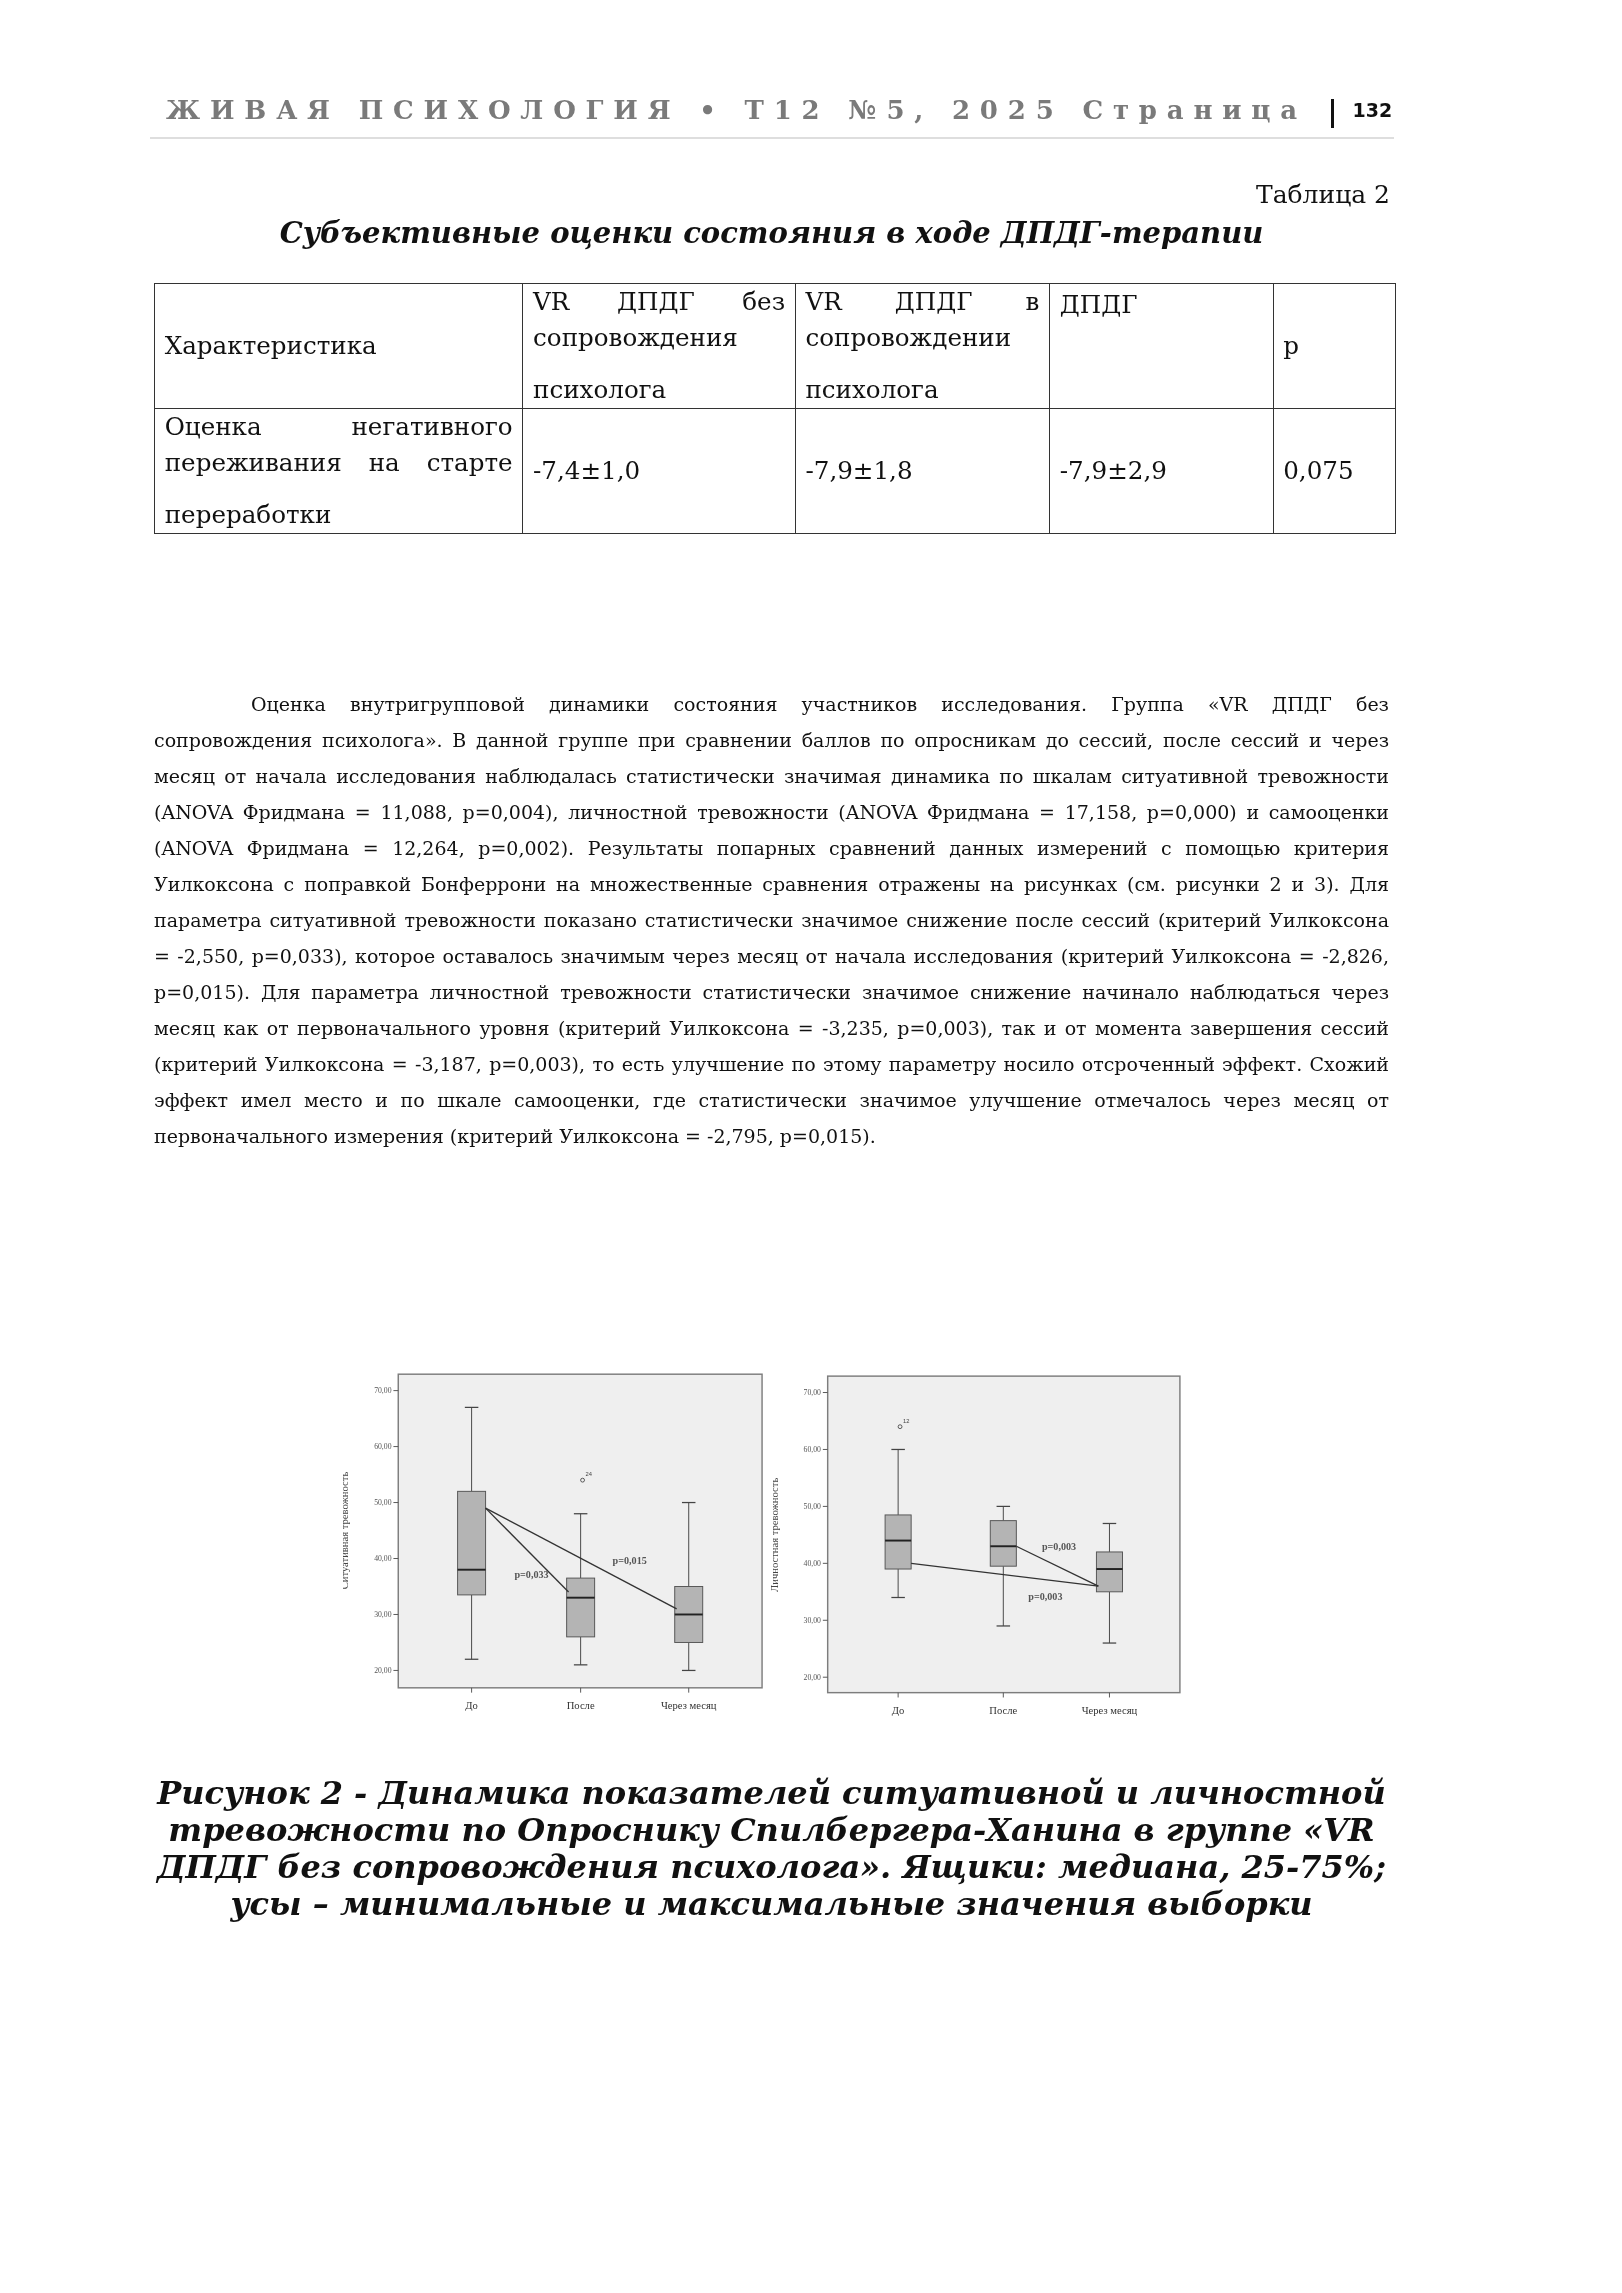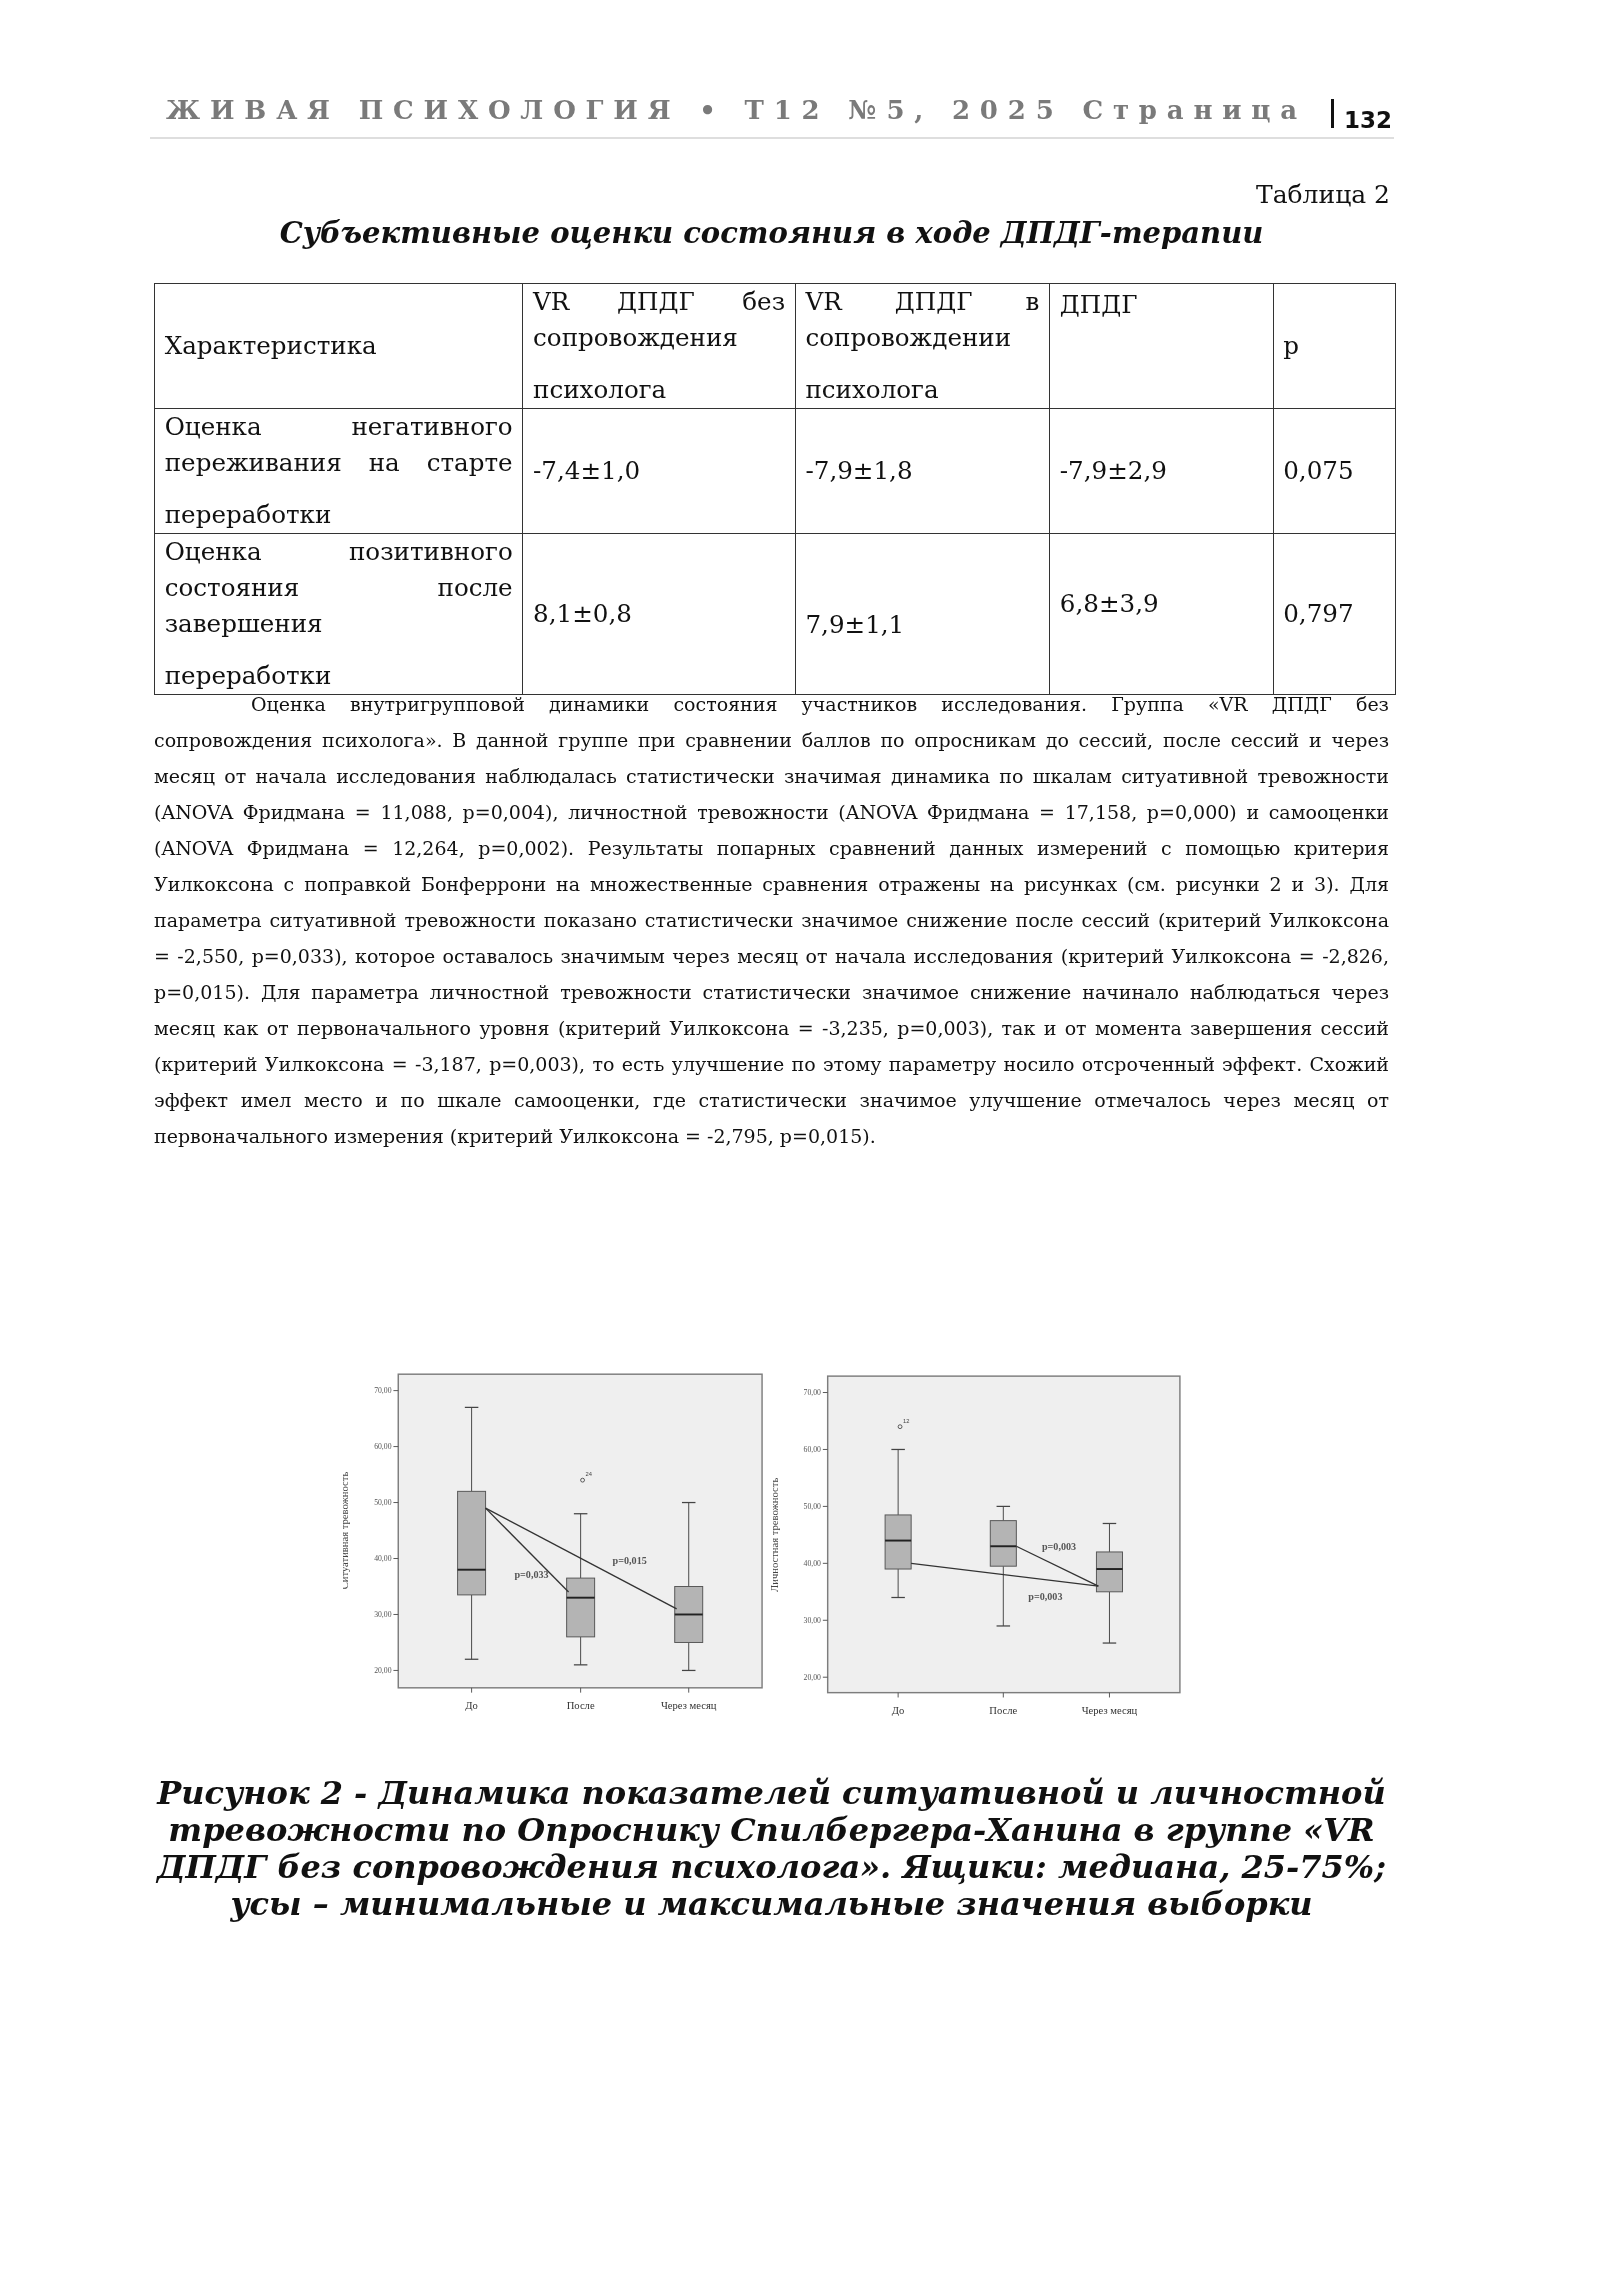--- a/index.html
+++ b/index.html
@@ -5,22 +5,22 @@
   html, body { margin: 0; padding: 0; background: #ffffff; }
   body { width: 1622px; height: 2293px; position: relative; overflow: hidden;
          font-family: "DejaVu Serif", "Liberation Serif", serif; color: #111; }
   .abs { position: absolute; }
 
   
   #running-header { left: 150px; top: 95px; width: 1244px; height: 42px; border-bottom: 2.9px solid #dedede; }
   #running-header .journal { position: absolute; right: 87px; top: 0; font-family: "DejaVu Serif", serif;
        font-weight: bold; font-size: 26px; letter-spacing: 9.8px; color: #7a7a7a; white-space: nowrap; }
   #running-header .sep { position: absolute; right: 60px; top: 3.9px; width: 2.9px; height: 29px; background: #111; }
-  #running-header .page-num { position: absolute; right: 1.9px; top: 12px; font-family: "DejaVu Sans", sans-serif;
-       font-weight: bold; font-size: 23px; color: #111; }
+  #running-header .page-num { position: absolute; right: 1.9px; top: 4px; font-family: "DejaVu Sans", sans-serif;
+       font-weight: bold; font-size: 19px; color: #111; }
 
   #table-label { right: 232px; top: 180px; font-size: 25px; }
   #table-title { left: 154px; width: 1235px; top: 216px; text-align: center; font-size: 29px;
        font-weight: bold; font-style: italic; }
 
   
   #data-table { left: 154px; top: 283px; border-collapse: collapse; font-size: 24.6px; line-height: 36px; }
   #data-table td { border: 1.9px solid #333; padding: 0 9.7px; vertical-align: middle; }
   #data-table td.top { vertical-align: top; padding-top: 2.9px; }
   #data-table td.just { text-align: justify; text-align-last: justify; }
@@ -71,32 +71,20 @@
   <tr class="h-r1">
     <td class="c1 just">
       <span>Оценка негативного</span><br>
       <span>переживания на старте</span>
       <span class="last">переработки</span>
     </td>
     <td class="c2">-7,4±1,0</td>
     <td class="c3">-7,9±1,8</td>
     <td class="c4">-7,9±2,9</td>
     <td class="c5">0,075</td>
-  </tr>
-  <tr class="h-r2">
-    <td class="c1 just">
-      <span>Оценка позитивного</span><br>
-      <span>состояния после</span><br>
-      <span>завершения</span>
-      <span class="last">переработки</span>
-    </td>
-    <td class="c2">8,1±0,8</td>
-    <td class="c3" style="padding-top:21px">7,9±1,1</td>
-    <td class="c4" style="padding-bottom:21px">6,8±3,9</td>
-    <td class="c5">0,797</td>
   </tr>
 </tbody>
   </table>
 
 <p id="body-text" class="abs">Оценка внутригрупповой динамики состояния участников исследования. Группа «VR ДПДГ без сопровождения психолога». В данной группе при сравнении баллов по опросникам до сессий, после сессий и через месяц от начала исследования наблюдалась статистически значимая динамика по шкалам ситуативной тревожности (ANOVA Фридмана = 11,088, p=0,004), личностной тревожности (ANOVA Фридмана = 17,158, p=0,000) и самооценки (ANOVA Фридмана = 12,264, p=0,002). Результаты попарных сравнений данных измерений с помощью критерия Уилкоксона с поправкой Бонферрони на множественные сравнения отражены на рисунках (см. рисунки 2 и 3). Для параметра ситуативной тревожности показано статистически значимое снижение после сессий (критерий Уилкоксона = -2,550, p=0,033), которое оставалось значимым через месяц от начала исследования (критерий Уилкоксона = -2,826, p=0,015). Для параметра личностной тревожности статистически значимое снижение начинало наблюдаться через месяц как от первоначального уровня (критерий Уилкоксона = -3,235, p=0,003), так и от момента завершения сессий (критерий Уилкоксона = -3,187, p=0,003), то есть улучшение по этому параметру носило отсроченный эффект. Схожий эффект имел место и по шкале самооценки, где статистически значимое улучшение отмечалось через месяц от первоначального измерения (критерий Уилкоксона = -2,795, p=0,015).</p>
 
 <div id="figure-wrap" class="abs">
   <svg id="figure-svg" width="869" height="386" xmlns="http://www.w3.org/2000/svg" viewBox="0 0 900 400">
       <g>
         <rect x="57" y="23" width="377" height="325" fill="#efefef" stroke="#7d7d7d" stroke-width="1.5"></rect>

